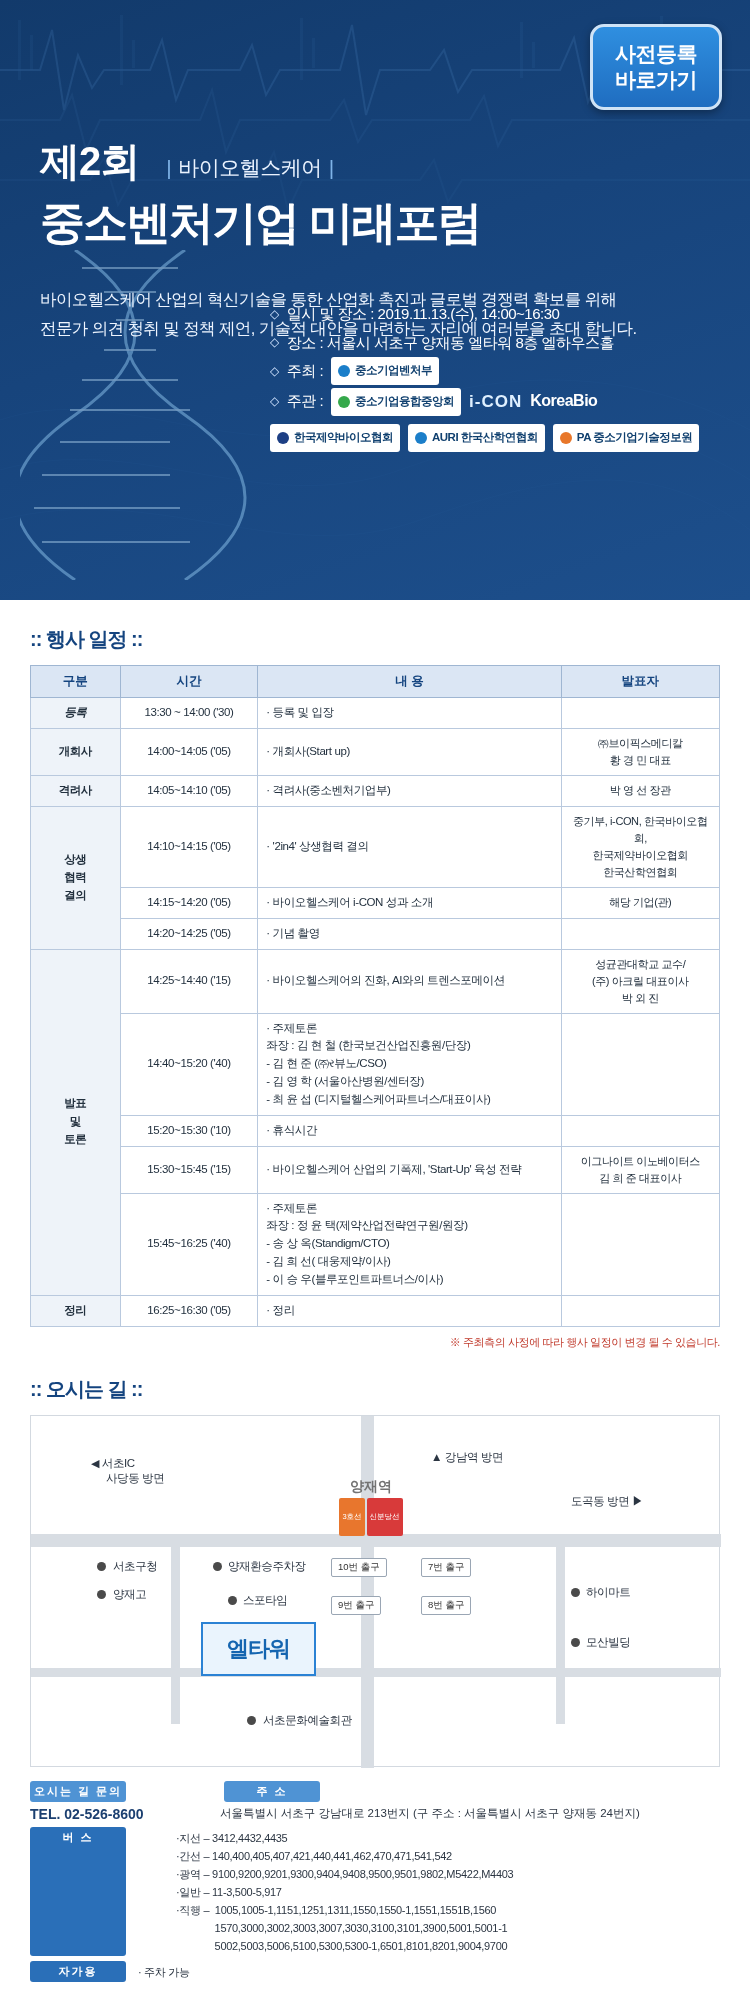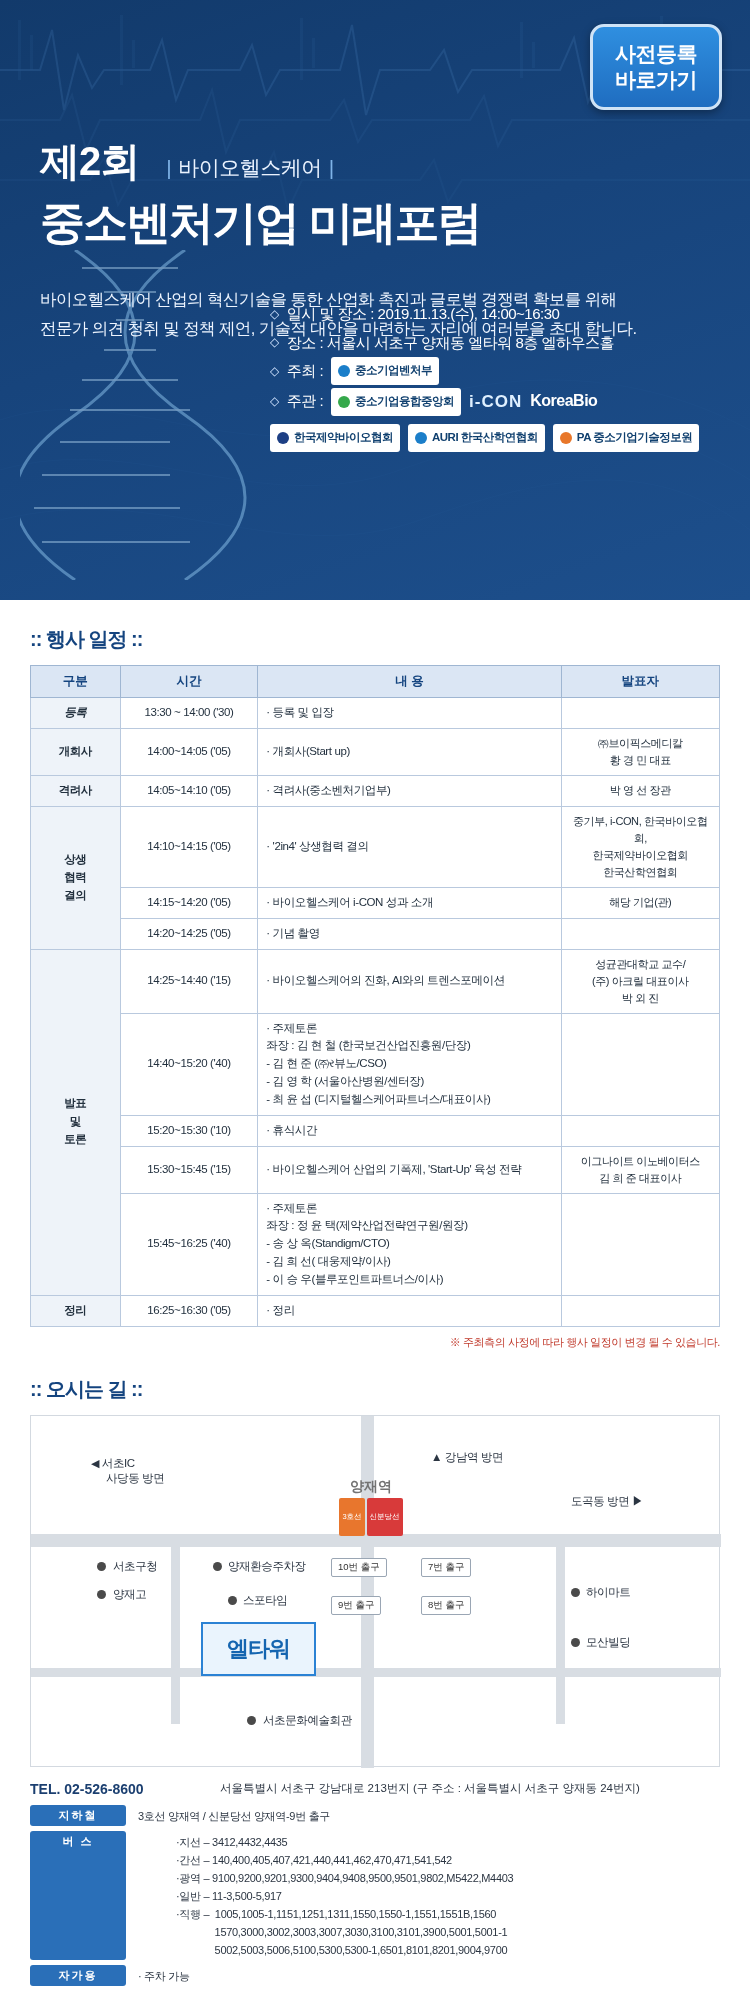--- a/index.html
+++ b/index.html
@@ -417,29 +417,29 @@
     <div class="mlabel" style="left:555px; top:169px;">하이마트</div>
     <div class="mdot" style="left:540px; top:222px;"></div>
     <div class="mlabel" style="left:555px; top:219px;">모산빌딩</div>
 
     <div class="mdot" style="left:216px; top:300px;"></div>
     <div class="mlabel" style="left:232px; top:297px;">서초문화예술회관</div>
   </div>
 </div>
 
 <div class="dir">
+  <div class="dir-head">
+    <div class="tagbtn lt">오시는 길 문의</div>
+    <div class="tagbtn lt">주 소</div>
+  </div>
   <div class="dir-row">
     <div class="tel" style="width:190px;">TEL.  02-526-8600</div>
     <div class="addr">서울특별시 서초구 강남대로 213번지 (구 주소 : 서울특별시 서초구 양재동 24번지)</div>
   </div>
 
-  <div class="dir-row" style="margin-top:8px;">
-    <div class="tagbtn">지하철</div>
-    <div class="dir-val">3호선 양재역 / 신분당선 양재역-9번 출구</div>
-  </div>
 
   <div class="dir-row">
     <div class="tagbtn">버  스</div>
     <div class="dir-val bus-grid" id="bus-lines">
         <div style="white-space: pre;">·지선 – 3412,4432,4435</div>
         <div style="white-space: pre;">·간선 – 140,400,405,407,421,440,441,462,470,471,541,542</div>
         <div style="white-space: pre;">·광역 – 9100,9200,9201,9300,9404,9408,9500,9501,9802,M5422,M4403</div>
         <div style="white-space: pre;">·일반 – 11-3,500-5,917</div>
         <div style="white-space: pre;">·직행 –  1005,1005-1,1151,1251,1311,1550,1550-1,1551,1551B,1560</div>
         <div style="white-space: pre;">              1570,3000,3002,3003,3007,3030,3100,3101,3900,5001,5001-1</div>

